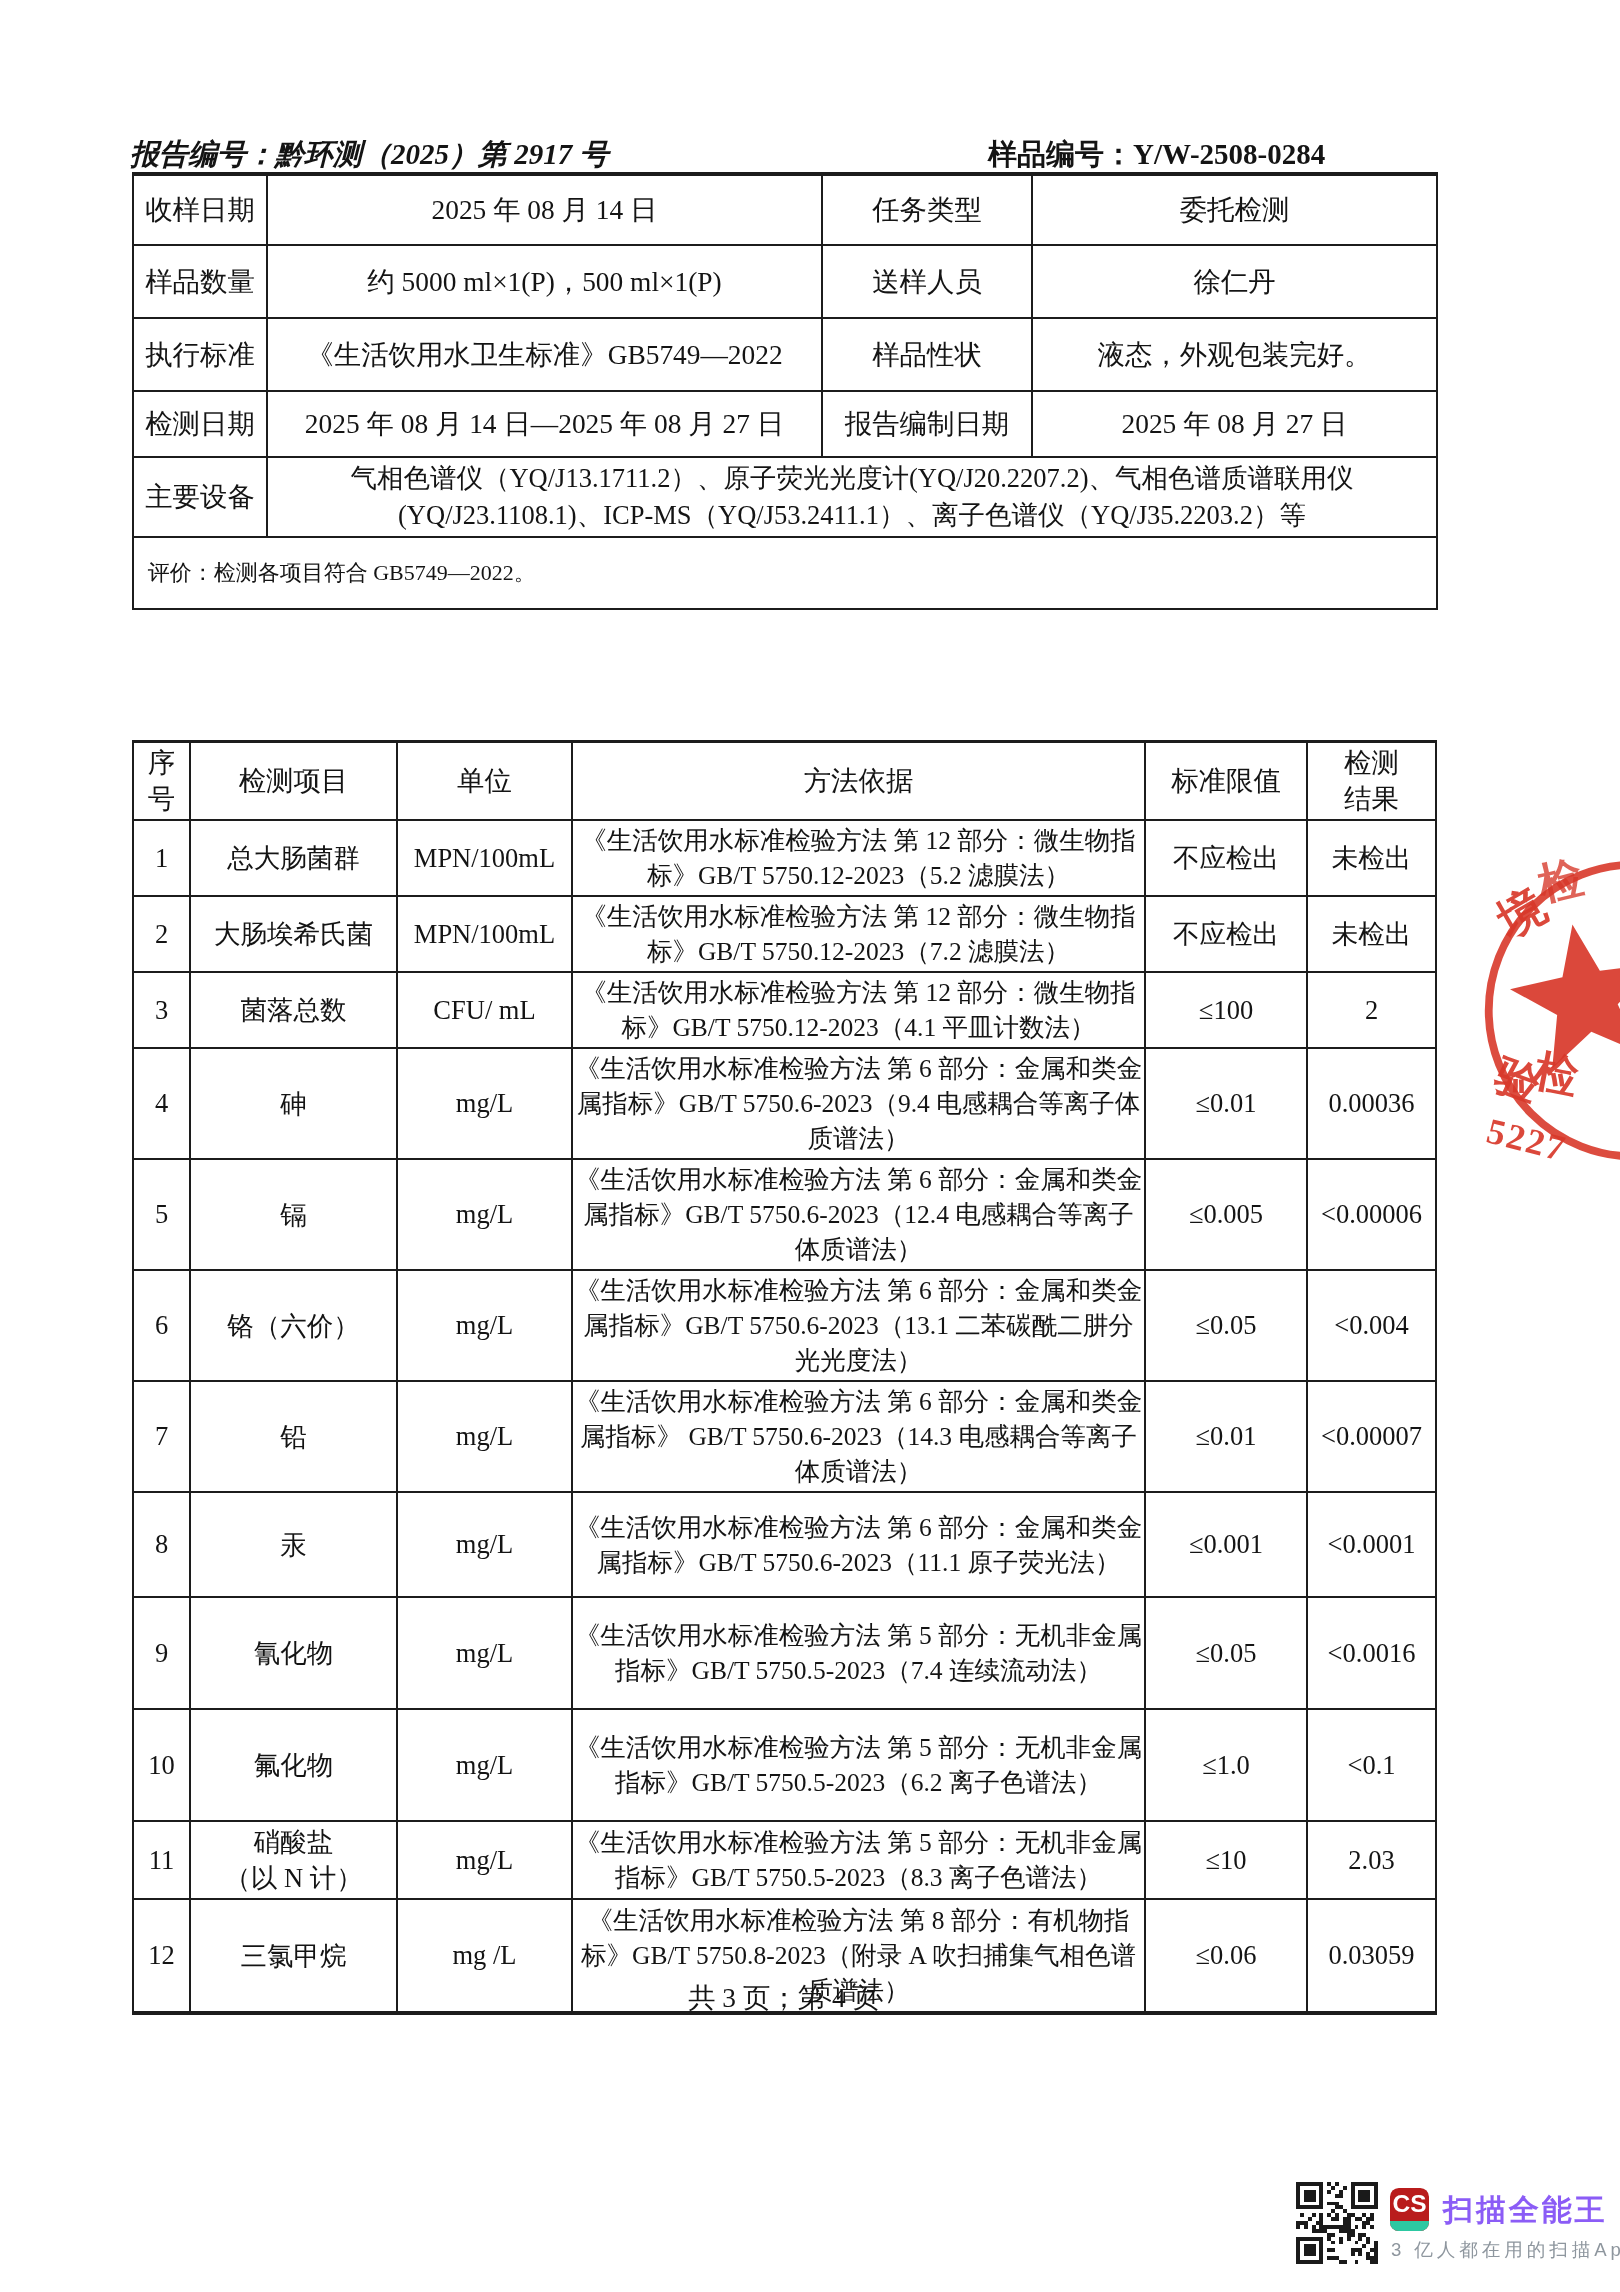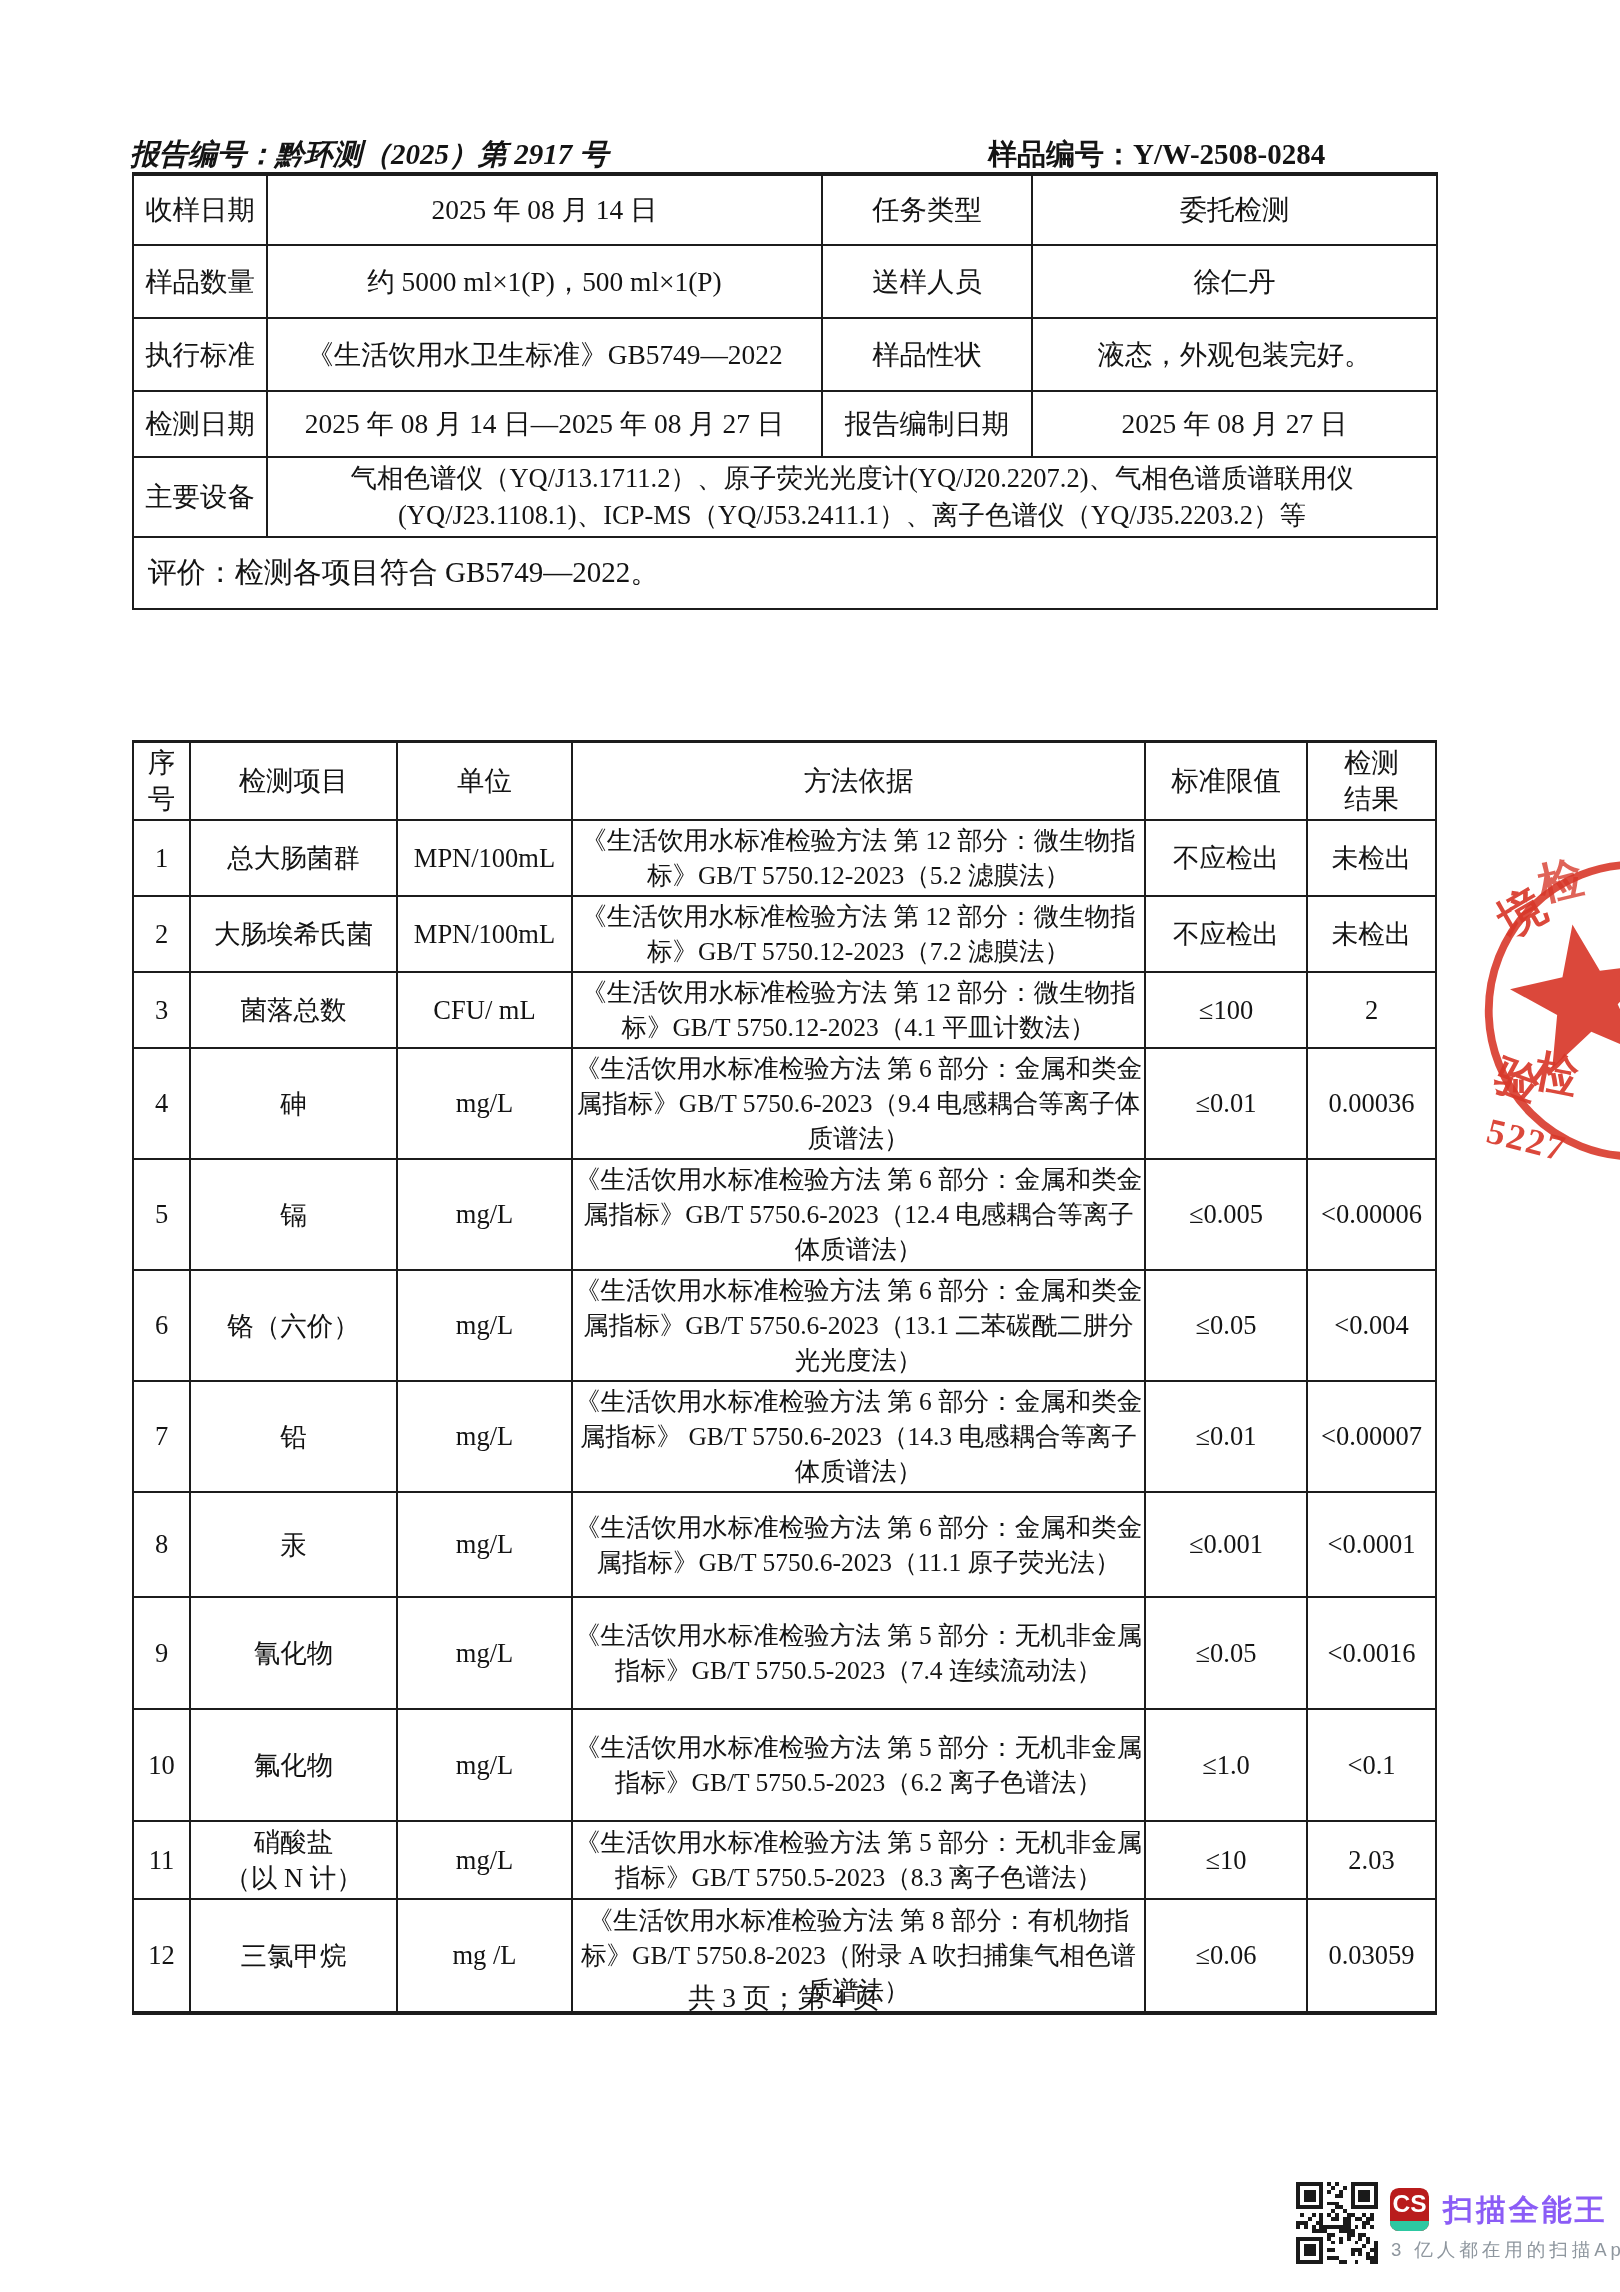--- a/index.html
+++ b/index.html
@@ -9,21 +9,21 @@
   }
   
   .hdr{position:absolute;top:135px;height:39px;font-size:29px;font-weight:bold;white-space:nowrap;}
   .hdr.left{left:130px;font-style:italic;}
   .hdr.right{left:988px;}
   
   table{border-collapse:collapse;table-layout:fixed;}
   .info{position:absolute;left:132px;top:172px;width:1304px;border:2.9px solid #1c1c1c;border-top:4.9px solid #1c1c1c;}
   .info td{border:2px solid #1c1c1c;text-align:center;font-size:27.4px;padding:2px 7.8px;overflow:hidden;}
   .info td.eq{font-size:26.5px;line-height:37px;padding:2px 25.5px;}
-  .info td.eval{text-align:left;font-size:29px;padding-left:13.7px;}
+  .info td.eval{text-align:left;font-size:22px;padding-left:13.7px;}
   .results{position:absolute;left:132px;top:740px;width:1304px;border:2.9px solid #1c1c1c;border-top:3.9px solid #1c1c1c;border-bottom:4.9px solid #1c1c1c;}
   .results th,.results td{border:2px solid #1c1c1c;font-weight:normal;text-align:center;font-size:26.5px;padding:2px 4.9px;overflow:hidden;}
   .results th{font-size:27.4px;}
   .results td.method{font-size:25.5px;line-height:35px;padding:2px 0;}
   .pre{white-space:pre-line;}
   
   .pagefoot{position:absolute;left:132px;top:1980px;width:1304px;text-align:center;font-size:27.4px;}
   
   .stamp{position:absolute;left:1463px;top:848px;width:216px;height:333px;}
   

